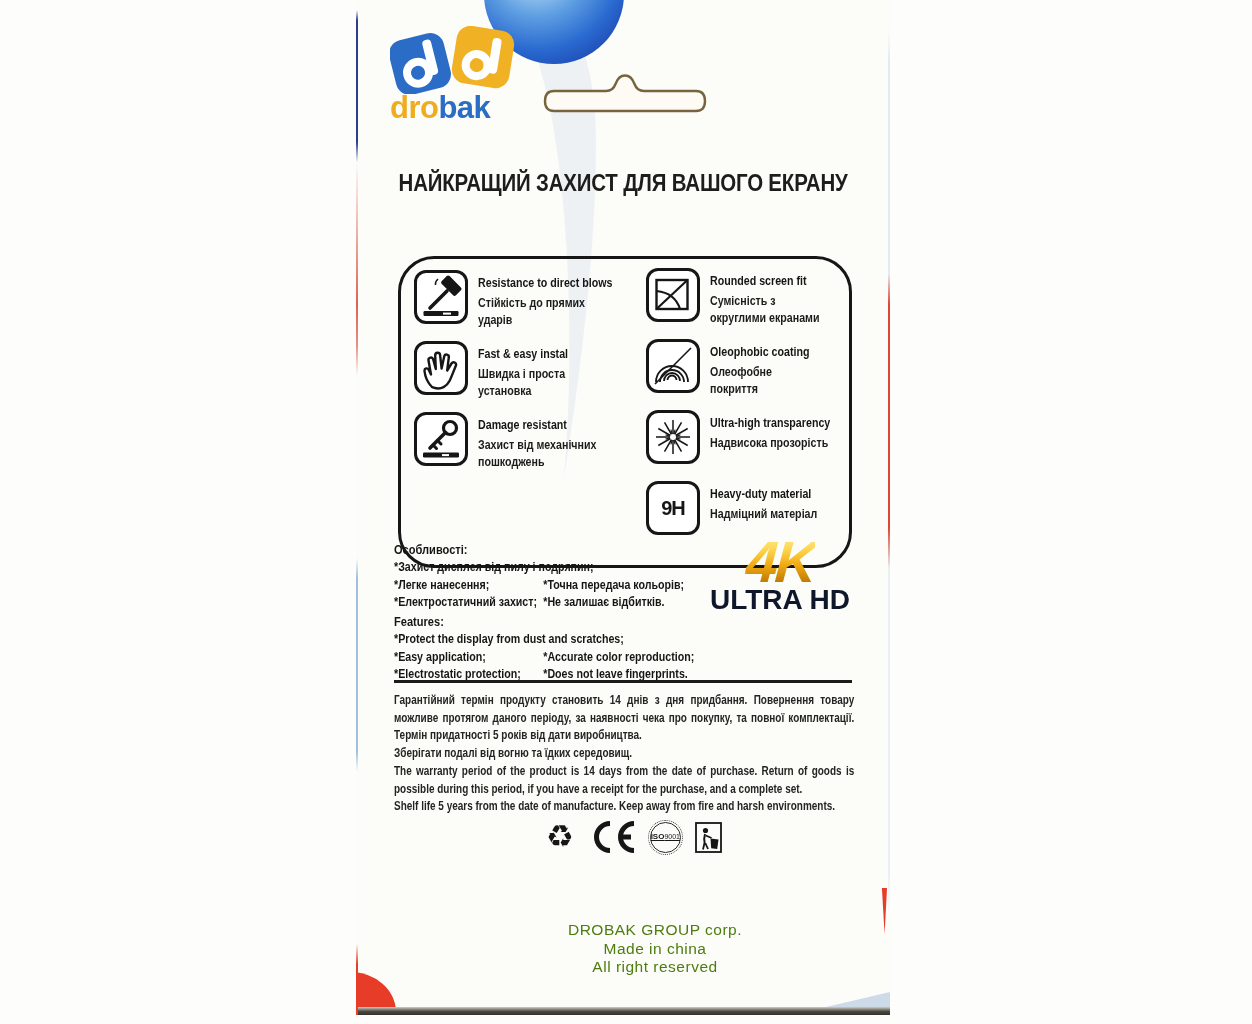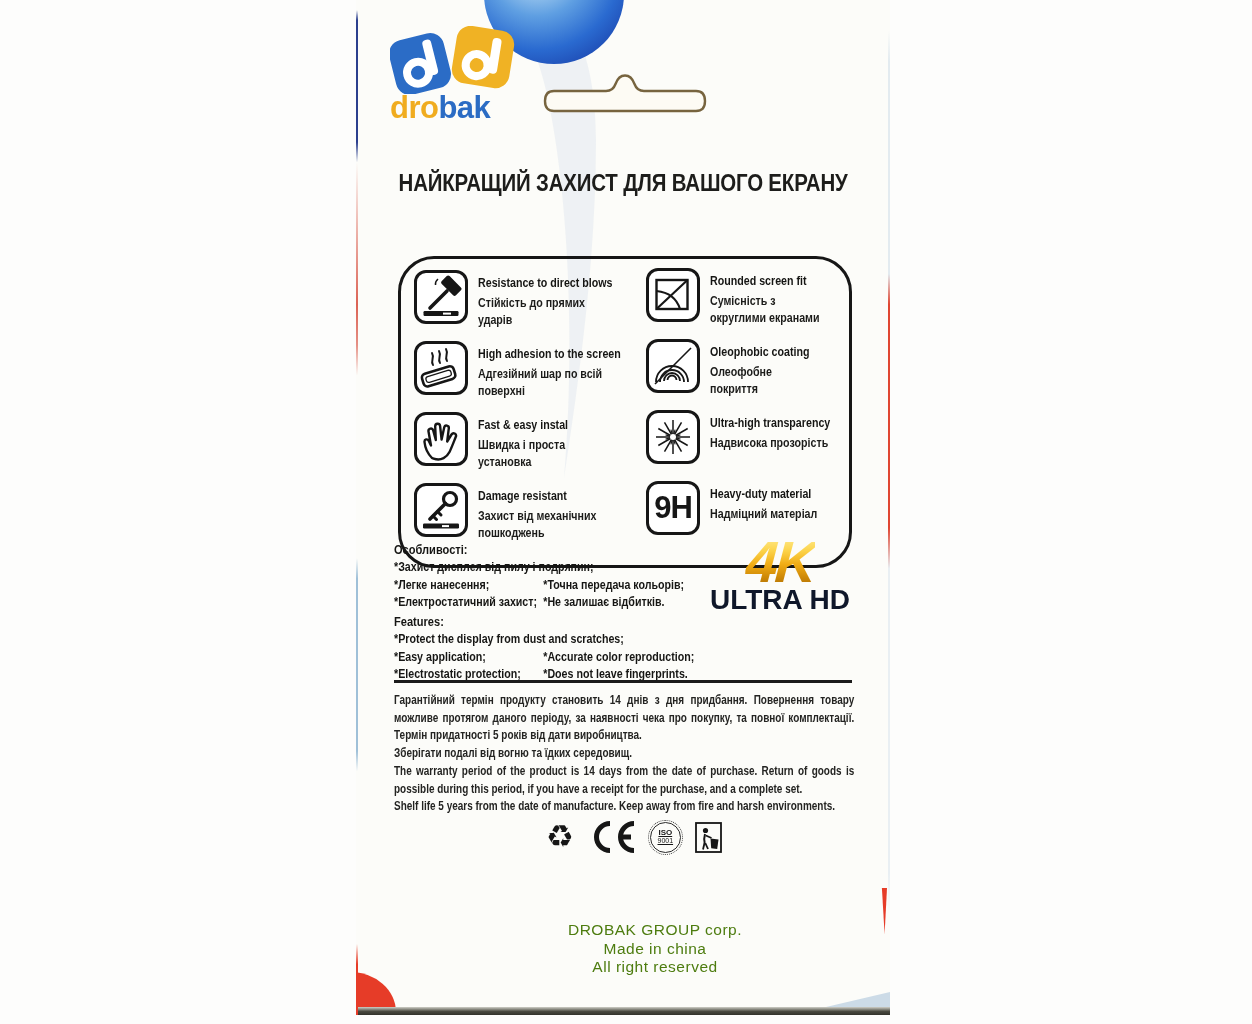--- a/index.html
+++ b/index.html
@@ -34,21 +34,21 @@
   .headline span{display:inline-block;white-space:nowrap;font-weight:bold;font-size:23.5px;color:#1d1d1b;
     letter-spacing:-0.2px;transform:scaleX(.87);transform-origin:50% 50%;}
 
   .featurebox{position:absolute;left:42px;top:228px;width:448px;height:306px;border:3px solid #161616;border-radius:36px;margin-top:28px;}
   .fcol{position:absolute;top:11px;}
   .fcolL{left:13px;width:228px;}
   .fcolR{left:245px;top:9px;width:200px;}
   .frow{display:flex;align-items:flex-start;margin-bottom:17px;height:54px;}
   .fbicon{flex:0 0 54px;width:54px;height:54px;border:3px solid #161616;border-radius:12px;background:#fff;
     display:flex;align-items:center;justify-content:center;box-sizing:border-box;}
-  .nineh{font-size:31px;font-weight:bold;color:#161616;letter-spacing:-1px;}
+  .nineh{font-size:20px;font-weight:bold;color:#161616;letter-spacing:-1px;}
   .ftext{margin-left:10px;padding-top:5px;width:190px;transform:scaleX(.82);transform-origin:0 0;}
   .ften{font-size:13px;font-weight:bold;color:#151513;line-height:16px;margin-bottom:4px;white-space:nowrap;}
   .ftuk{font-size:13px;font-weight:bold;color:#1c1c1a;line-height:16.5px;}
 
   .feats{position:absolute;left:38px;width:560px;transform:scaleX(.82);transform-origin:0 0;color:#161614;}
   .feats-uk{top:541px;} .feats-en{top:613px;}
   .feats .title{font-size:13.5px;font-weight:bold;line-height:17px;}
   .feats .line{font-size:13px;font-weight:bold;line-height:17.5px;white-space:nowrap;}
   .feats .cols{display:grid;grid-template-columns:182px auto;}
 
@@ -61,21 +61,21 @@
 
   .divider{position:absolute;left:38px;top:680px;width:458px;height:3px;background:#1b1b1b;}
 
   .warranty{position:absolute;left:38px;width:600px;transform:scaleX(.767);transform-origin:0 0;
     font-size:13px;font-weight:bold;color:#242422;line-height:17.7px;}
   .warranty-uk{top:691px;} .warranty-en{top:762px;}
 
   .certs{position:absolute;left:190px;top:820px;display:flex;align-items:center;gap:14px;color:#161616;}
   .recycle{font-size:31px;line-height:32px;}
   .iso{width:31px;height:31px;border:1.3px solid #2a2a2a;border-radius:50%;outline:1.3px dotted #444;outline-offset:1.5px;
-    display:flex;flex-direction:column;align-items:center;justify-content:center;box-sizing:border-box;text-decoration:underline;}
+    display:flex;align-items:center;justify-content:center;box-sizing:border-box;text-decoration:underline;}
   .iso .l1{font-size:8px;font-weight:bold;line-height:8px;}
   .iso .l2{font-size:7px;line-height:8px;}
 
   .footer{position:absolute;left:0;top:921px;width:100%;text-align:center;color:#4d7c0f;
     font-size:15.5px;line-height:18.5px;letter-spacing:0.5px;padding-left:32px;}
 
   .bottom-band{position:absolute;left:0;top:1007px;width:100%;height:8px;
     background:linear-gradient(180deg,#cfcfc7,#4a4a40 55%,#32322a);}
   .blue-sliver{position:absolute;right:0;top:992px;width:64px;height:15px;background:#ccdbe7;
     clip-path:polygon(100% 0,100% 100%,0 100%);}
@@ -136,37 +136,20 @@
             <rect x="4.5" y="36" width="35" height="5" rx="1.2" fill="#161616"></rect>
             <rect x="24" y="37.6" width="8" height="2" fill="#fff"></rect>
           </svg>
         </div>
         <div class="ftext">
           <div class="ften">Resistance to direct blows</div>
           <div class="ftuk">Стійкість до прямих ударів</div>
         </div>
       </div>
 
-      <div class="frow">
-        <div class="fbicon">
-          <svg width="44" height="44" viewBox="0 0 44 44">
-            <g transform="rotate(-17 19 30)">
-              <rect x="3" y="24" width="33" height="13" rx="4" fill="none" stroke="#161616" stroke-width="2.6"></rect>
-              <rect x="6.5" y="27.5" width="26" height="6" rx="2.5" fill="none" stroke="#161616" stroke-width="1.3"></rect>
-            </g>
-            <path d="M14,19 C11,15 16,12 13,7" fill="none" stroke="#161616" stroke-width="2" stroke-linecap="round"></path>
-            <path d="M21,17 C18,13 23,10 20,5" fill="none" stroke="#161616" stroke-width="2" stroke-linecap="round"></path>
-            <path d="M28,15 C25,11 30,8 27,3" fill="none" stroke="#161616" stroke-width="2" stroke-linecap="round"></path>
-          </svg>
-        </div>
-        <div class="ftext">
-          <div class="ften">High adhesion to the screen</div>
-          <div class="ftuk">Адгезійний шар по всій поверхні</div>
-        </div>
-      </div>
 
       <div class="frow">
         <div class="fbicon">
           <svg width="44" height="44" viewBox="0 0 44 44">
             <path d="M13,41 C9,37 6,30 5.5,25 C5.3,22 8.5,21.5 9.8,24 L12,28.5 L9.5,14.5 C9,11.3 13.3,10.3 14.2,13.4 L16.8,23 L16.2,9.5 C16.1,6.2 20.6,5.8 21.1,9 L22.6,22.5 L25.2,10.5 C25.9,7.4 30.2,8.2 29.8,11.4 L28.2,24.5 L32.5,17.5 C34.2,14.8 38,16.8 36.8,19.8 C34.5,25.5 32.5,31 30.5,35 C27.5,40.8 22,43 17.5,42.3 C15.7,42 14.2,41.8 13,41 Z" fill="#fff" stroke="#161616" stroke-width="2.4" stroke-linejoin="round"></path>
           </svg>
         </div>
         <div class="ftext">
           <div class="ften">Fast &amp; easy instal</div>
           <div class="ftuk">Швидка і проста установка</div>

